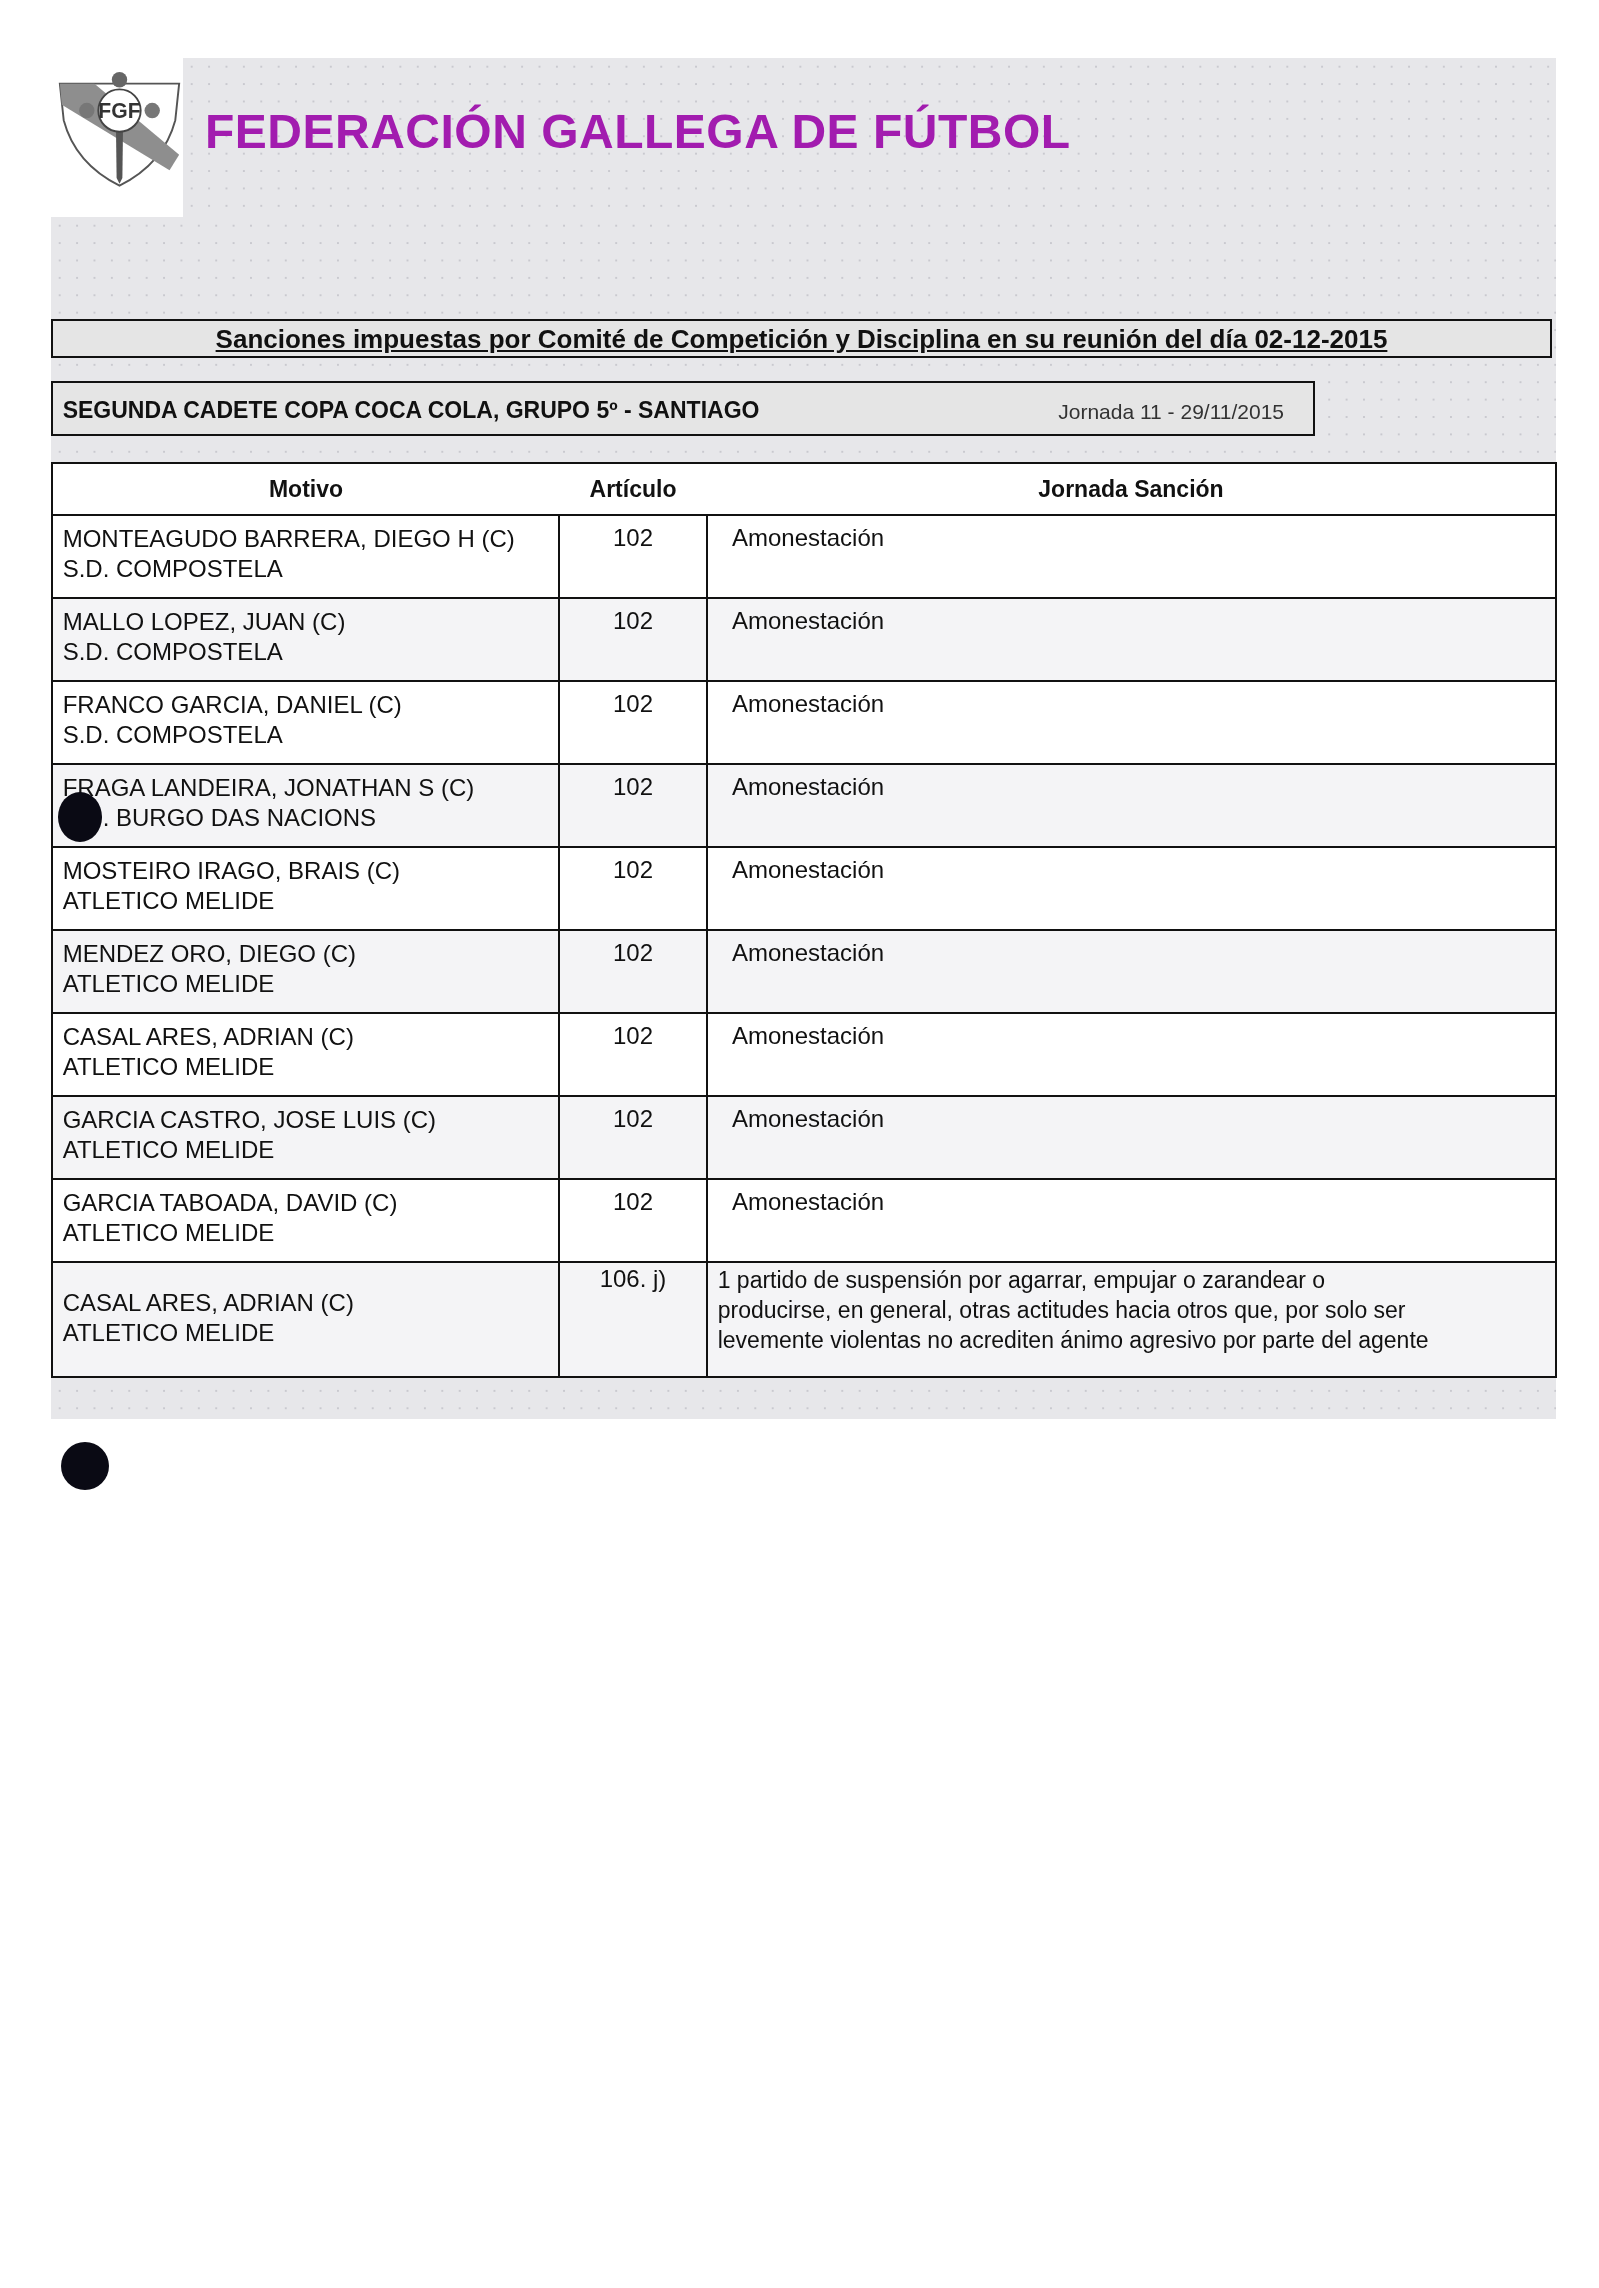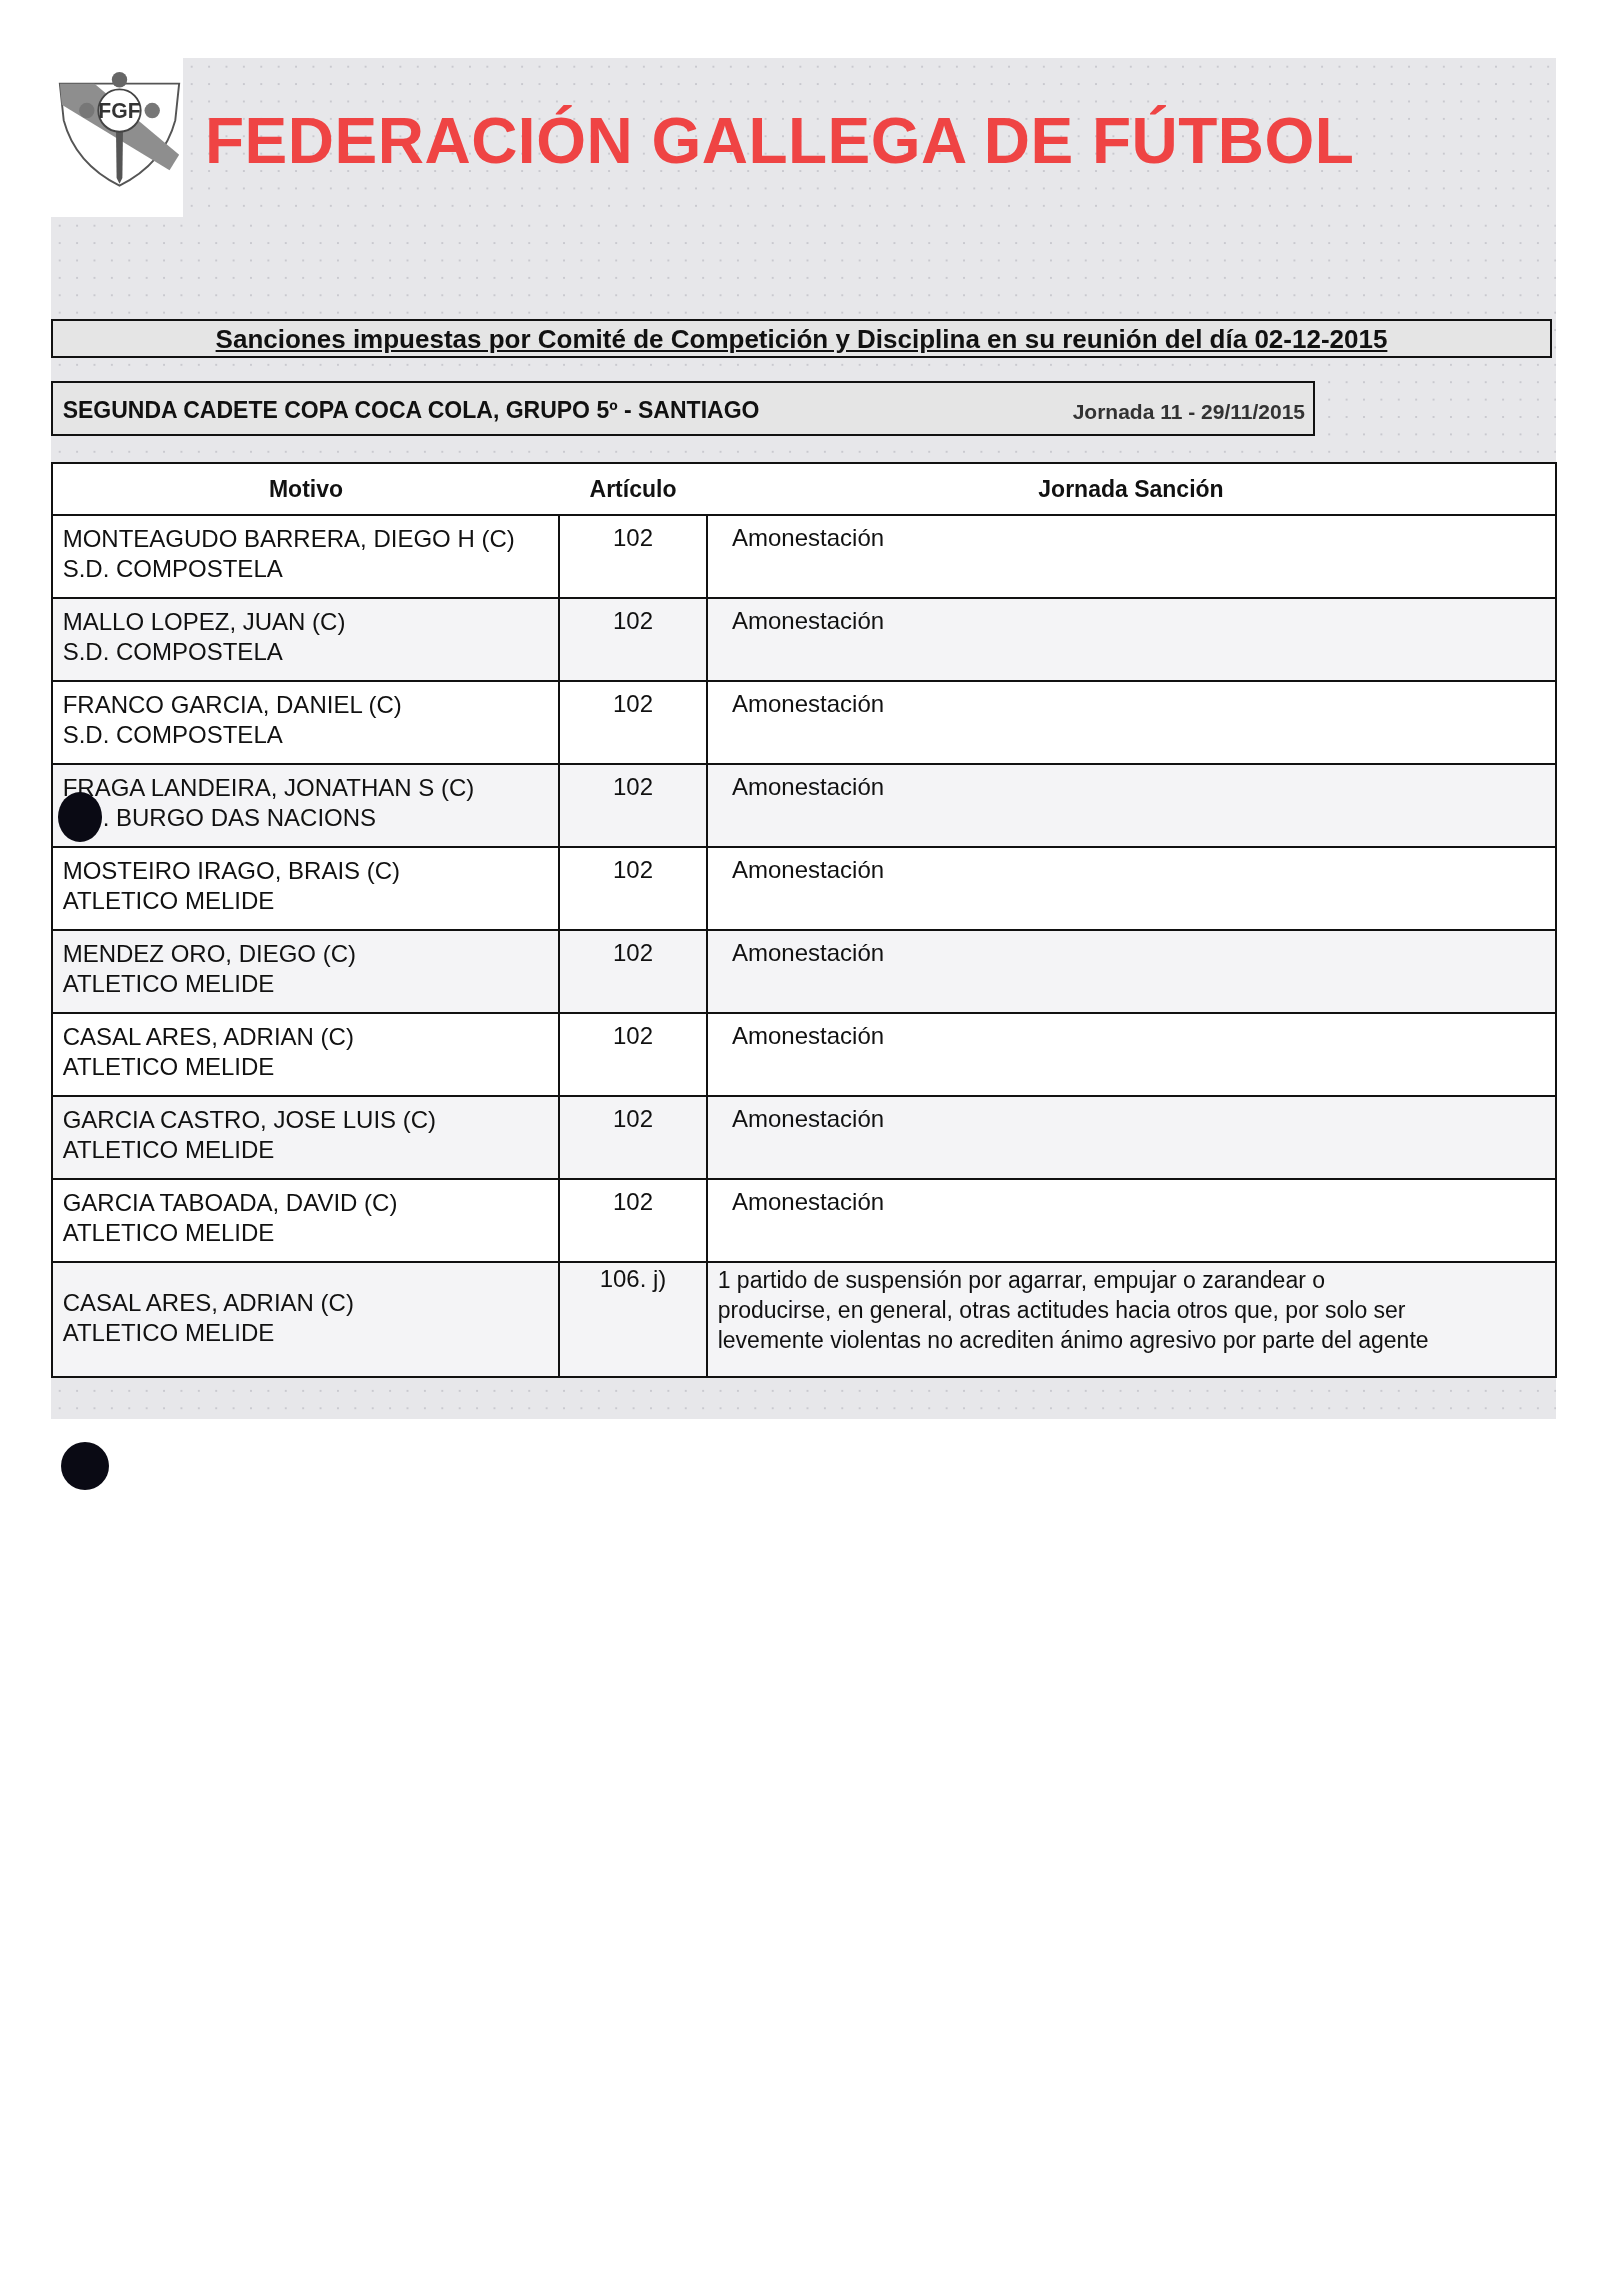--- a/index.html
+++ b/index.html
@@ -17,37 +17,37 @@
   }
   .gray-main {
     position:absolute; left:51px; top:217px; width:1505px; height:1202px;
     background:#e7e7ea;
     background-image: radial-gradient(#c9c9cf 1px, transparent 1.2px);
     background-size:17.4px 17.4px;
   }
   .logo { position:absolute; left:56px; top:62px; width:127px; height:126px; }
   .org-title {
     position:absolute; left:205px; top:104px;
-    font-size:64px; font-weight:bold; color:#ef4444; letter-spacing:0.5px;
+    font-size:48px; font-weight:bold; color:#a21caf; letter-spacing:0.5px;
     white-space:nowrap;
   }
   .box {
     position:absolute; background:#e5e5e5; border:2.9px solid #111; box-sizing:border-box;
   }
   .session-box { left:51px; top:319px; width:1501px; height:39px; }
   .session-title {
     position:absolute; left:0; right:0; top:2.9px; text-align:center;
     font-size:26px; font-weight:bold; text-decoration:underline; white-space:nowrap;
   }
   .comp-box { left:51px; top:381px; width:1264px; height:55px; }
   .comp-name {
     position:absolute; left:9.7px; top:13.5px; font-size:23px; font-weight:bold; white-space:nowrap;
   }
   .jornada {
-    position:absolute; right:8px; top:17.4px; font-size:21px; font-weight:bold; color:#333; white-space:nowrap;
+    position:absolute; right:29px; top:17.4px; font-size:21px; font-weight:normal; color:#333; white-space:nowrap;
   }
   table.sanctions {
     position:absolute; left:51px; top:462px; width:1503px;
     border-collapse:collapse; background:#fff;
     table-layout:fixed;
   }
   table.sanctions th, table.sanctions td {
     border:2.9px solid #111; padding:0; vertical-align:top;
   }
   table.sanctions thead th {

